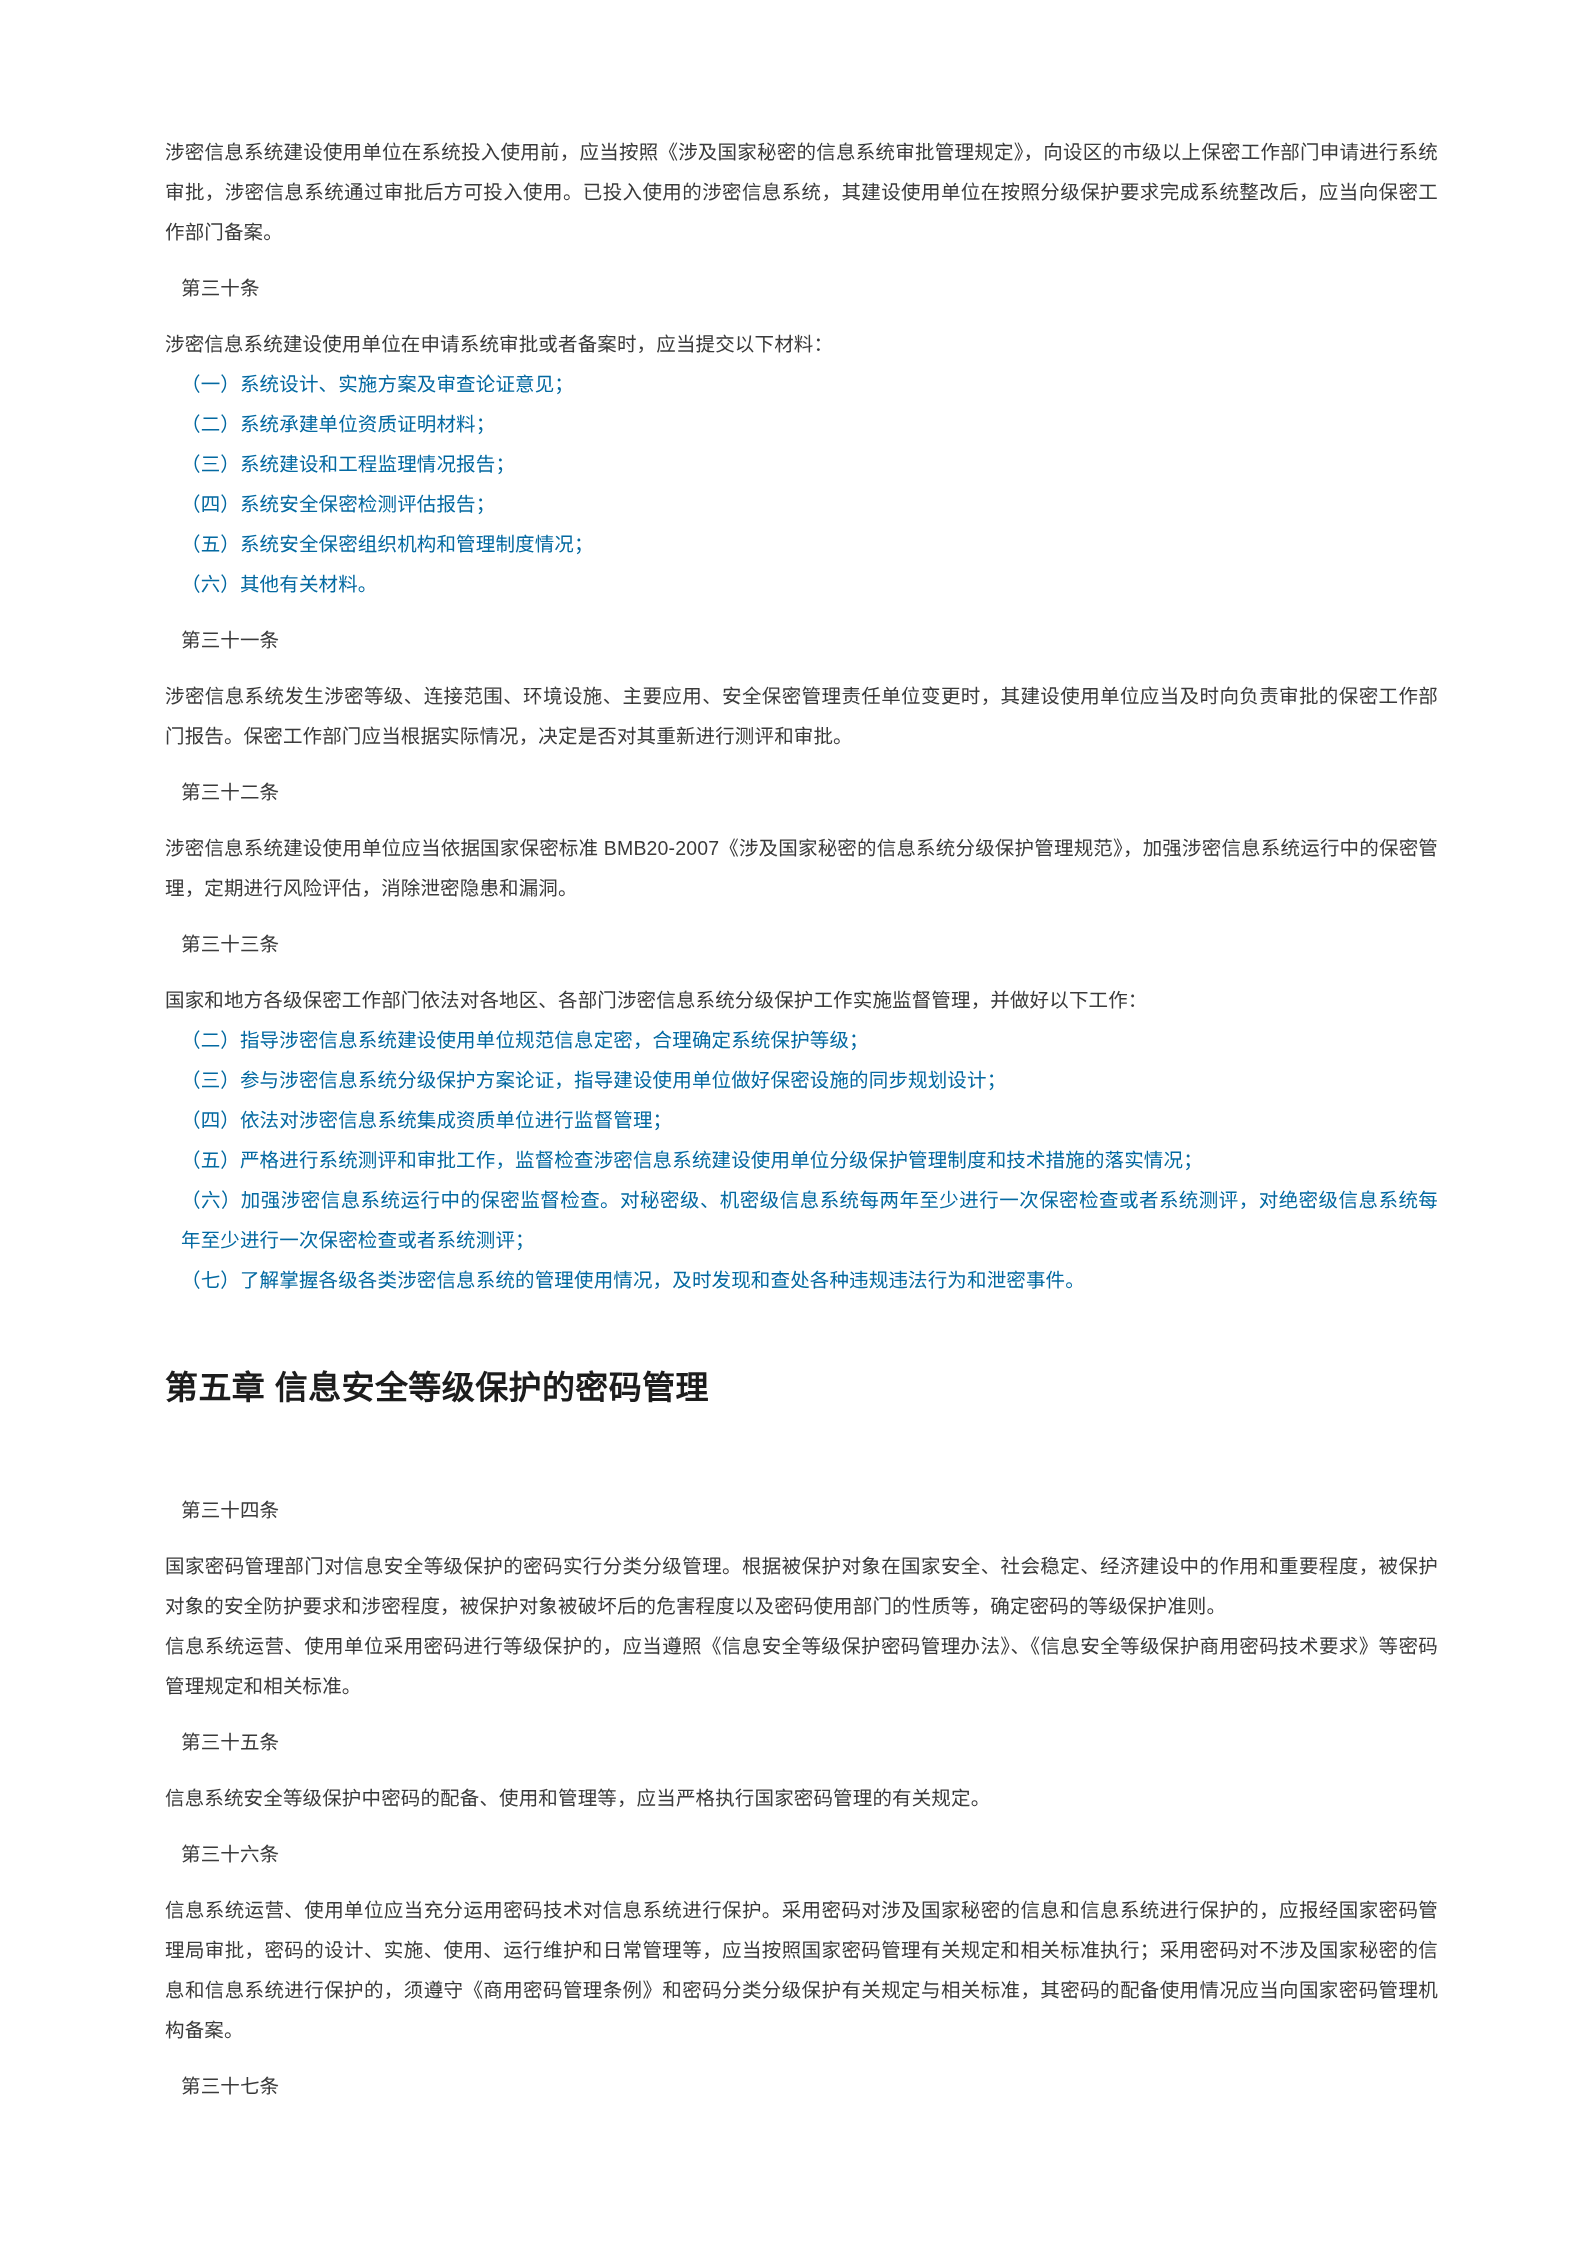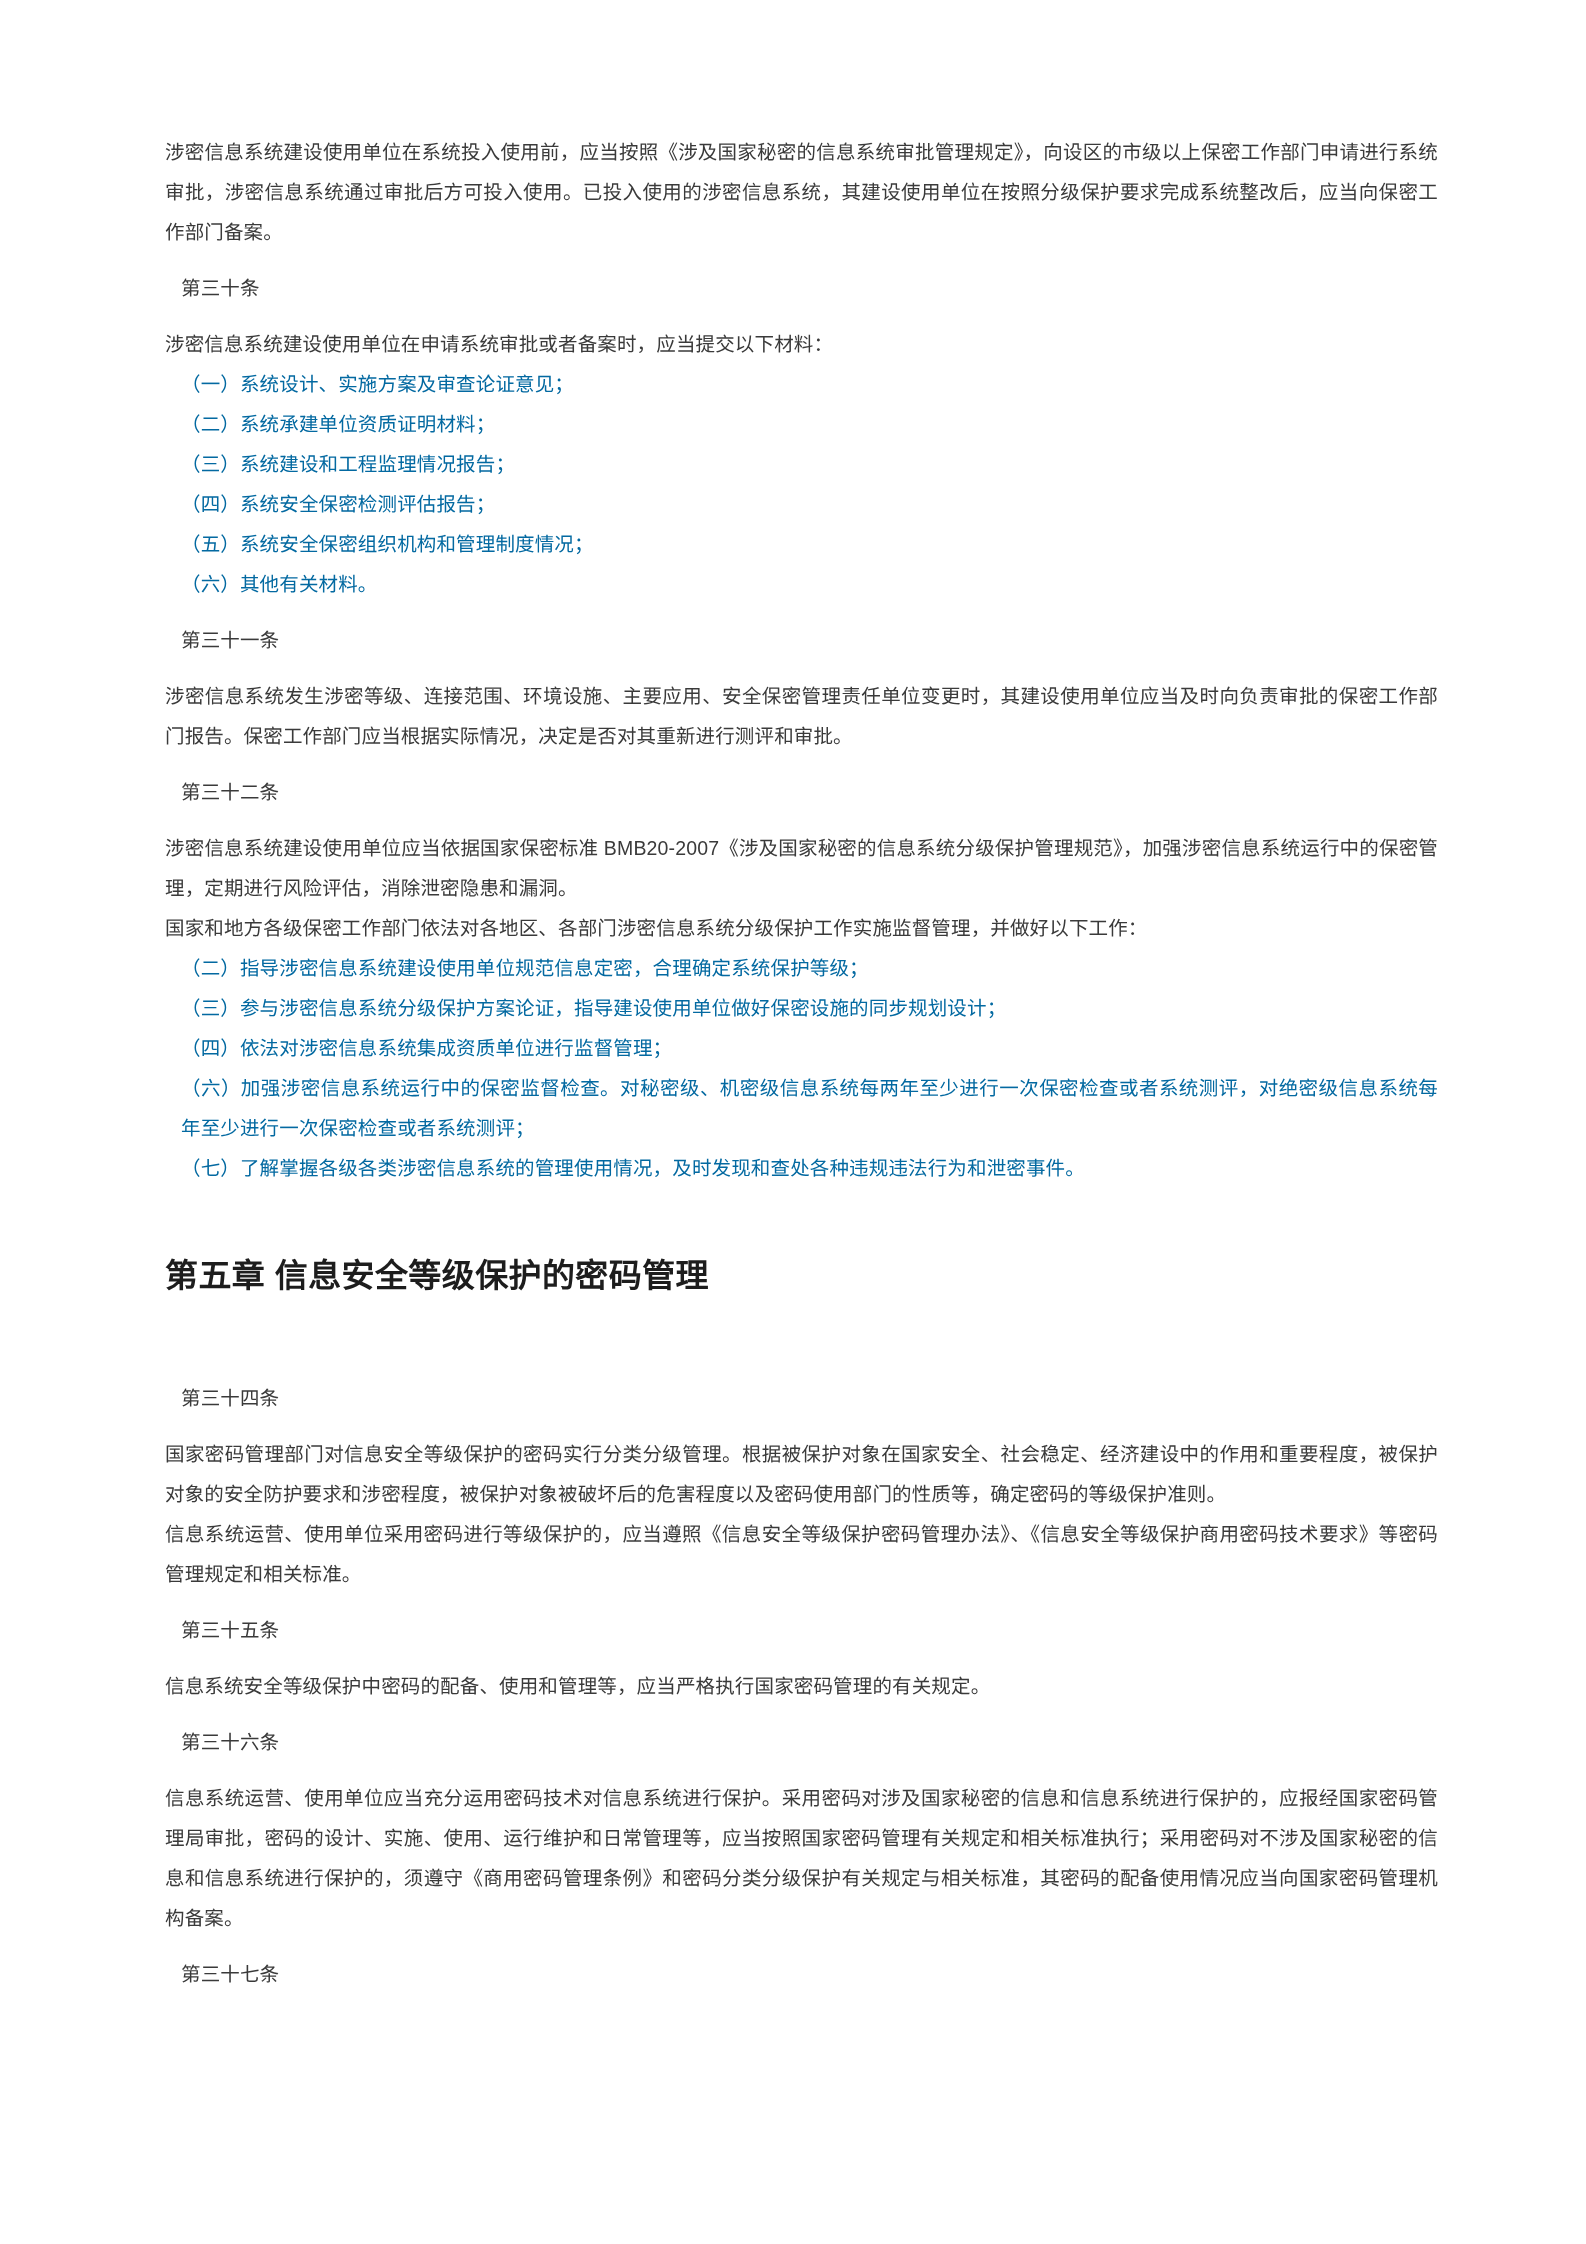--- a/index.html
+++ b/index.html
@@ -82,24 +82,26 @@
     <p class="list-item">（四）系统安全保密检测评估报告；</p>
     <p class="list-item">（五）系统安全保密组织机构和管理制度情况；</p>
     <p class="list-item">（六）其他有关材料。</p>
 
     <p class="article-no">第三十一条</p>
     <p class="para">涉密信息系统发生涉密等级、连接范围、环境设施、主要应用、安全保密管理责任单位变更时，其建设使用单位应当及时向负责审批的保密工作部门报告。保密工作部门应当根据实际情况，决定是否对其重新进行测评和审批。</p>
 
     <p class="article-no">第三十二条</p>
     <p class="para">涉密信息系统建设使用单位应当依据国家保密标准 BMB20-2007《涉及国家秘密的信息系统分级保护管理规范》，加强涉密信息系统运行中的保密管理，定期进行风险评估，消除泄密隐患和漏洞。</p>
 
+    <p class="article-no">第三十三条</p>
     <p class="para">国家和地方各级保密工作部门依法对各地区、各部门涉密信息系统分级保护工作实施监督管理，并做好以下工作：</p>
     <p class="list-item">（二）指导涉密信息系统建设使用单位规范信息定密，合理确定系统保护等级；</p>
     <p class="list-item">（三）参与涉密信息系统分级保护方案论证，指导建设使用单位做好保密设施的同步规划设计；</p>
     <p class="list-item">（四）依法对涉密信息系统集成资质单位进行监督管理；</p>
+    <p class="list-item">（五）严格进行系统测评和审批工作，监督检查涉密信息系统建设使用单位分级保护管理制度和技术措施的落实情况；</p>
     <p class="list-item">（六）加强涉密信息系统运行中的保密监督检查。对秘密级、机密级信息系统每两年至少进行一次保密检查或者系统测评，对绝密级信息系统每年至少进行一次保密检查或者系统测评；</p>
     <p class="list-item">（七）了解掌握各级各类涉密信息系统的管理使用情况，及时发现和查处各种违规违法行为和泄密事件。</p>
 
     <div class="gap-chapter-top"></div>
     <h2 class="chapter">第五章  信息安全等级保护的密码管理</h2>
     <div class="gap-chapter-bottom"></div>
 
     <p class="article-no">第三十四条</p>
     <p class="para">国家密码管理部门对信息安全等级保护的密码实行分类分级管理。根据被保护对象在国家安全、社会稳定、经济建设中的作用和重要程度，被保护对象的安全防护要求和涉密程度，被保护对象被破坏后的危害程度以及密码使用部门的性质等，确定密码的等级保护准则。</p>
     <p class="para">信息系统运营、使用单位采用密码进行等级保护的，应当遵照《信息安全等级保护密码管理办法》、《信息安全等级保护商用密码技术要求》等密码管理规定和相关标准。</p>

